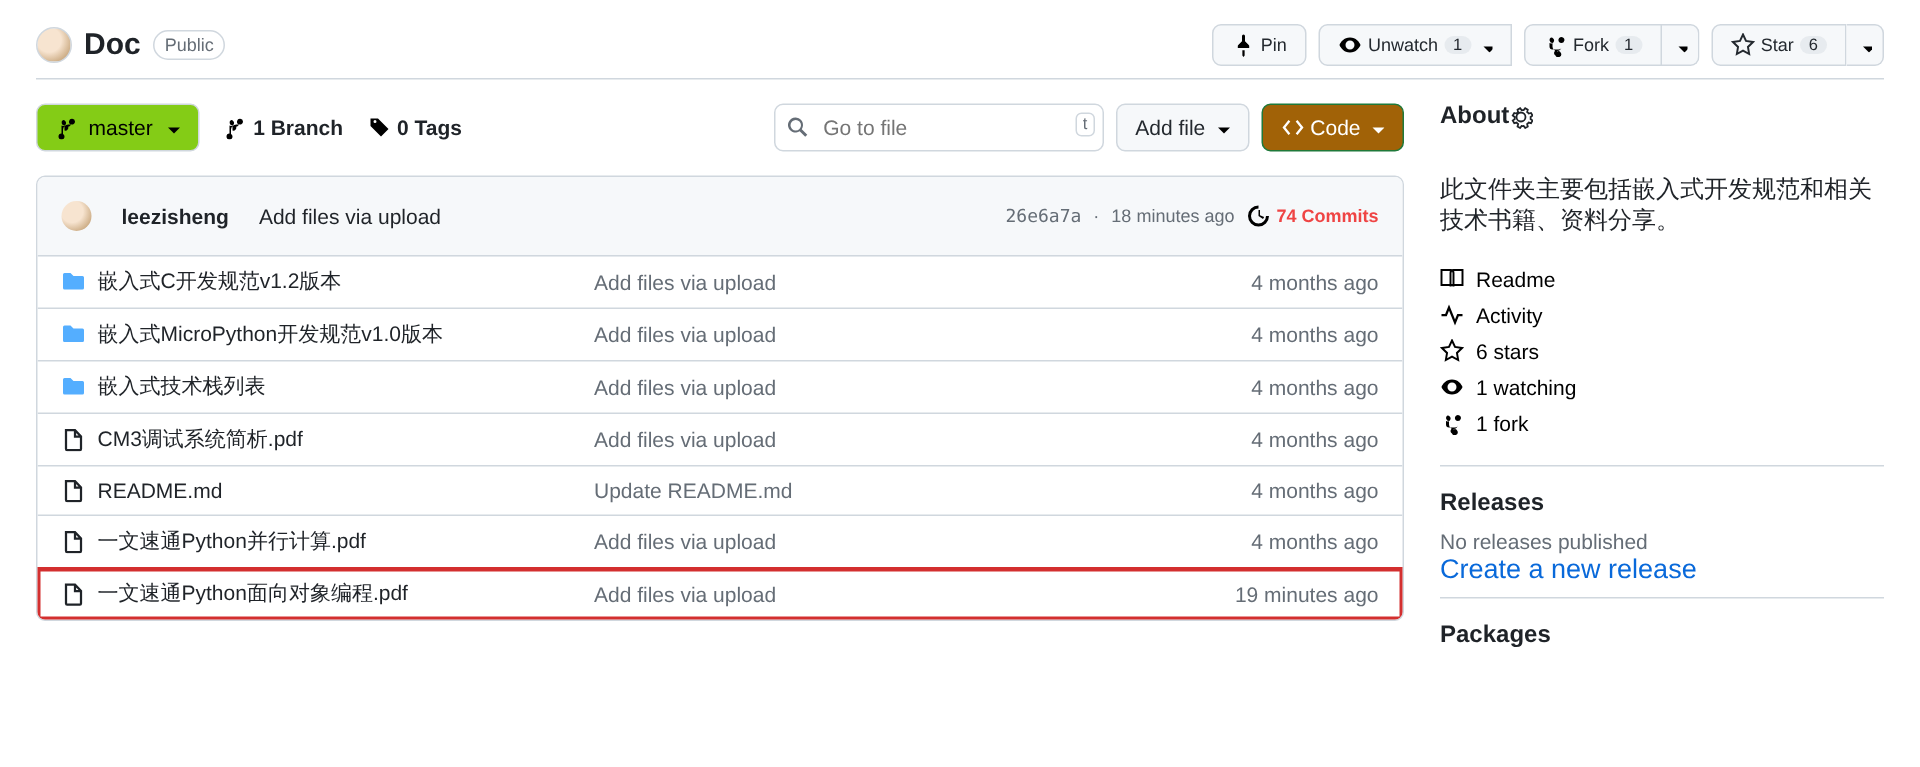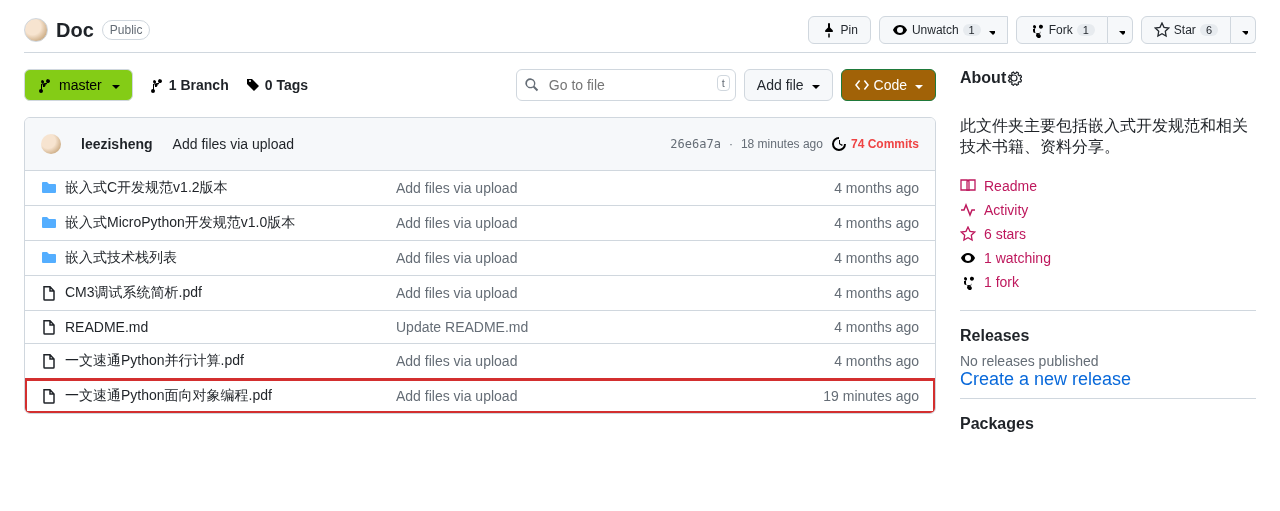--- a/index.html
+++ b/index.html
@@ -59,21 +59,21 @@
   .row.highlight { outline:3px solid #d32f2f; outline-offset:-2px; }
   .col-name { display:flex; align-items:center; gap:8px; width:355px; }
   .col-msg { flex:1; color:#656d76; }
   .col-time { color:#656d76; text-align:right; width:150px; }
   .folder-icon svg { fill:#54aeff; }
   .file-icon svg { fill:#656d76; }
   .about-head { display:flex; align-items:center; justify-content:flex-start; margin-bottom:16px;}
   .about-head h2 { margin:0; font-size:16px; font-weight:600; }
   .about-desc { font-size:16px; margin-bottom:16px;margin-top:29px; }
   .side-list { list-style:none; padding:0; margin:0 0 16px; }
-  .side-list li { display:flex; align-items:center; gap:8px; padding:4px 0; font-size:14px; color:#be185d; cursor:pointer;}
+  .side-list li { display:flex; align-items:center; gap:8px; padding:4px 0; font-size:14px; color:#000000; cursor:pointer;}
   .side-section { border-top:1px solid #d0d7de; padding-top:16px; margin-top:8px;}
   .side-section h2 { margin:0 0 8px; font-size:16px; font-weight:600; }
   .muted { color:#656d76; font-size:14px; }
   .link { color:#0969da; font-size:18px; cursor:pointer; }
   svg { vertical-align: text-bottom; }
 </style>
 </head>
 <body>
 
 <svg width="0" height="0" style="position:absolute">

